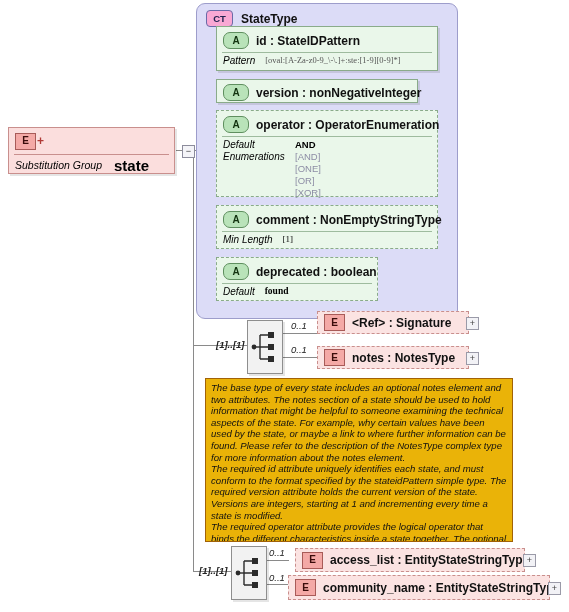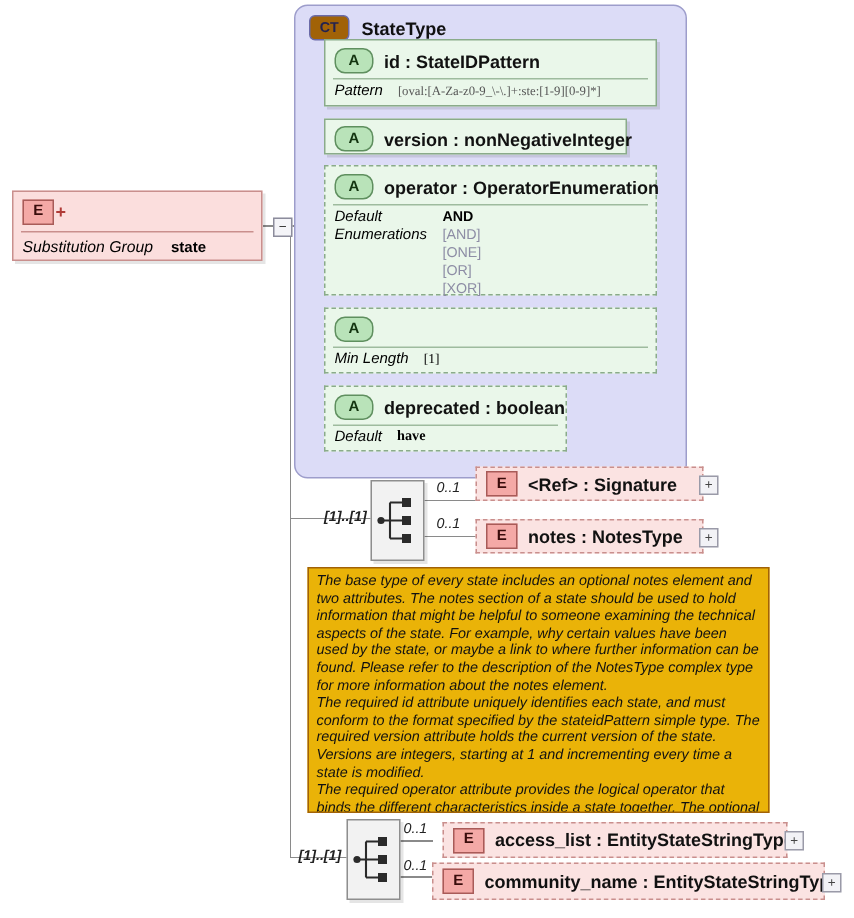--- a/index.html
+++ b/index.html
@@ -29,41 +29,41 @@
     display:flex;align-items:center;padding-left:6px;
   }
   .elem-root .sep{
     position:absolute;left:5px;right:5px;top:26px;height:1px;background:#c98f8d;
   }
   .elem-root .sub{
     position:absolute;left:6px;top:29px;right:4px;height:16px;
     display:flex;align-items:center;text-align:right;
   }
   .sub .k{font-style:italic;font-size:10.5px;color:#000;}
-  .sub .v{font-weight:bold;font-size:10px;color:#000;margin-left:12px;}
+  .sub .v{font-weight:bold;font-size:15px;color:#000;margin-left:12px;}
 
   
   .badge-e{
     width:19px;height:15px;background:#f4a9a6;border:1px solid #a85b58;
     display:inline-flex;align-items:center;justify-content:center;
     font-size:10px;font-weight:bold;color:#3a0c0b;line-height:1;
     flex:0 0 auto;
   }
   .plus-glyph{
     margin-left:1px;color:#b03a36;font-weight:bold;font-size:12px;line-height:1;
   }
   .badge-a{
     width:24px;height:15px;background:#b9e3b9;border:1px solid #5f8f5f;
     border-radius:7px;
     display:inline-flex;align-items:center;justify-content:center;
     font-size:10px;font-weight:bold;color:#12330f;line-height:1;
     flex:0 0 auto;
   }
   .badge-ct{
-    width:25px;height:15px;background:#a16207;border:1px solid #6a6aa8;
+    width:25px;height:15px;background:#f9a8d4;border:1px solid #6a6aa8;
     border-radius:4px;
     display:inline-flex;align-items:center;justify-content:center;
     font-size:9.5px;font-weight:bold;color:#222250;line-height:1;
     flex:0 0 auto;
   }
   .lbl{font-size:12px;font-weight:bold;color:#111;margin-left:7px;white-space:nowrap;}
   .lbl-ct{font-size:12px;font-weight:bold;color:#111;margin-left:8px;}
 
   
   .ct-container{
@@ -231,37 +231,38 @@
       <div>[AND]</div>
       <div>[ONE]</div>
       <div>[OR]</div>
       <div>[XOR]</div>
     </div>
   </div>
 
   <div class="box attr dashed" style="left:216px;top:205px;width:222px;height:44px;">
     <div class="row1">
       <span class="badge-a">A</span>
+      <span class="lbl">comment : NonEmptyStringType</span>
     </div>
     <div class="hsep" style="top:25px;"></div>
     <div class="facet" style="left:6px;top:28px;">
       <span class="k">Min Length</span>
       <span class="v" style="margin-left:10px;">[1]</span>
     </div>
   </div>
 
   <div class="box attr dashed" style="left:216px;top:257px;width:162px;height:44px;">
     <div class="row1">
       <span class="badge-a">A</span>
       <span class="lbl">deprecated : boolean</span>
     </div>
     <div class="hsep" style="top:25px;"></div>
     <div class="facet" style="left:6px;top:28px;">
       <span class="k">Default</span>
-      <span class="v bold" style="margin-left:10px;">have</span>
+      <span class="v bold" style="margin-left:10px;">found</span>
     </div>
   </div>
 
   <div class="card b" style="left:216px;top:339px;">[1]..[1]</div>
   <div class="seq" style="left:247px;top:320px;width:34px;height:52px;">
     <svg width="34" height="52" viewBox="0 0 34 52">
       <g stroke="#2b2b2b" stroke-width="1.4" fill="none">
         <path d="M6 26 H12"></path>
         <path d="M12 26 V14 M12 26 V38"></path>
         <path d="M12 14 H20 M12 26 H20 M12 38 H20"></path>

